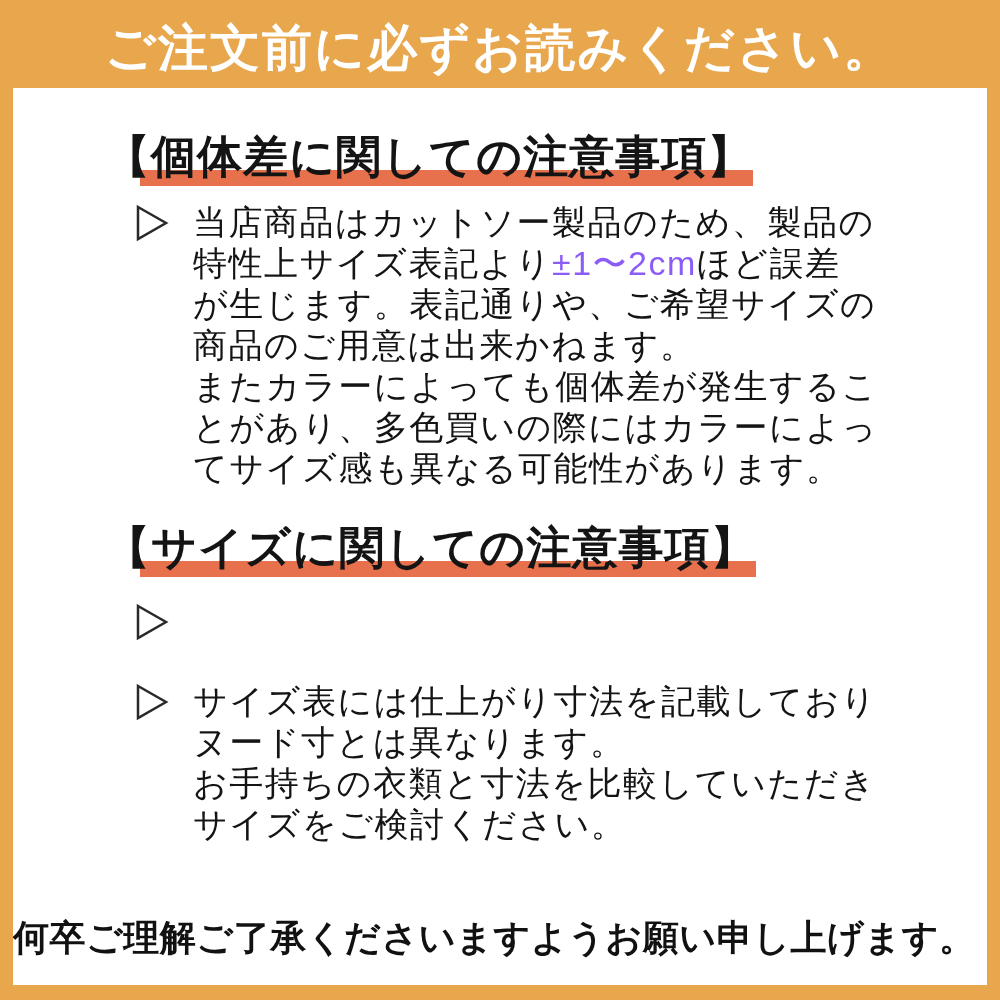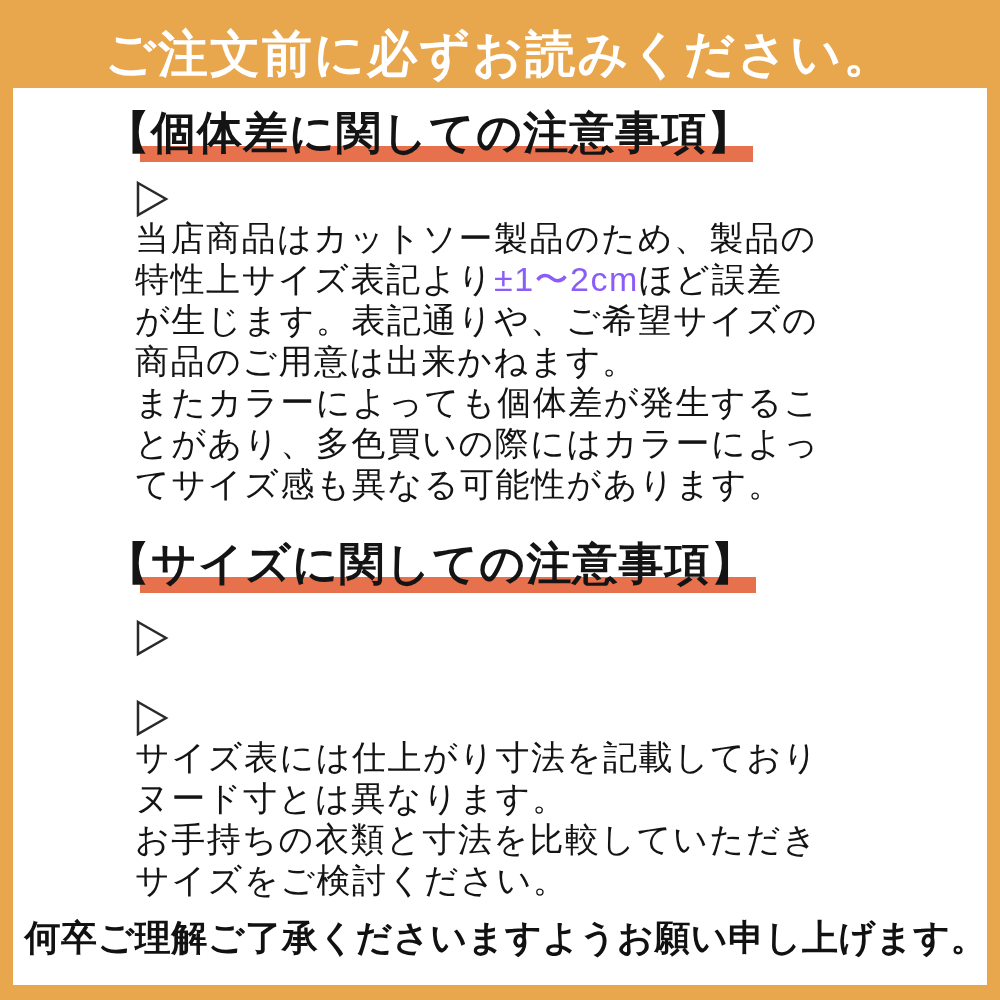--- a/index.html
+++ b/index.html
@@ -15,52 +15,51 @@
     border: 13px solid #e8a64d;
     border-top: 0;
     border-bottom-width: 15px;
     overflow: hidden;
   }
   .top-banner {
     height: 88px;
     margin: 0 -13px;           
     background: #e8a64d;
     display: flex;
-    align-items: flex-end;
+    align-items: center;
     justify-content: center;
     padding-top: 8px;
   }
   .banner-title {
     color: #ffffff;
     font-size: 50px;
     font-weight: 700;
     letter-spacing: 2px;
     white-space: nowrap;
   }
   .content {
-    padding: 16px 0 0 92px;
+    padding: 40px 0 0 92px;
     color: #141414;
   }
   .section-heading {
     display: inline-block;
     font-size: 45px;
     line-height: 58px;
     font-weight: 700;
     letter-spacing: 1px;
     color: #141414;
     background-image: linear-gradient(#e8714d, #e8714d);
     background-repeat: no-repeat;
     background-size: calc(100% - 35px) 16px;
     background-position: 35px 100%;
   }
   .bullet-item {
     display: flex;
     align-items: flex-start;
     margin: 16px 0 0 30px;
-    flex-direction: column;
   }
   .bullet-item.second { margin-top: 24px; }
   .bullet-item.third  { margin-top: 40px; }
   .tri-icon {
     flex: 0 0 auto;
     width: 34px;
     height: 38px;
     margin-top: 2px;
     margin-right: 24px;
   }
@@ -71,21 +70,21 @@
     font-weight: 500;
     white-space: pre-line;
     color: #141414;
   }
   .red-highlight { color: #8b5cf6; }
   .section-2 { margin-top: 30px; }
   .footer-note {
     position: absolute;
     left: 0; right: 0;
     bottom: 22px;
-    text-align: right;
+    text-align: left;
     font-size: 36px;
     font-weight: 700;
     letter-spacing: 0.5px;
     color: #111111;
     white-space: nowrap;
   }
 </style>
 </head>
 <body>
 

